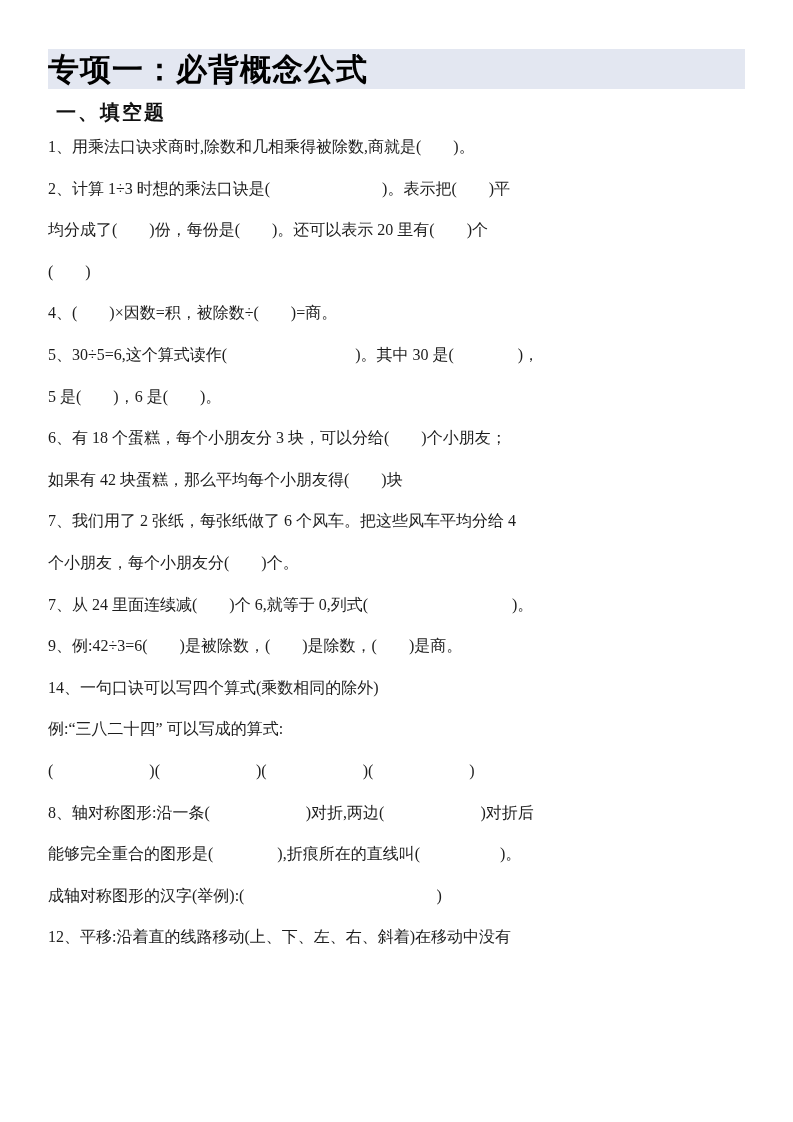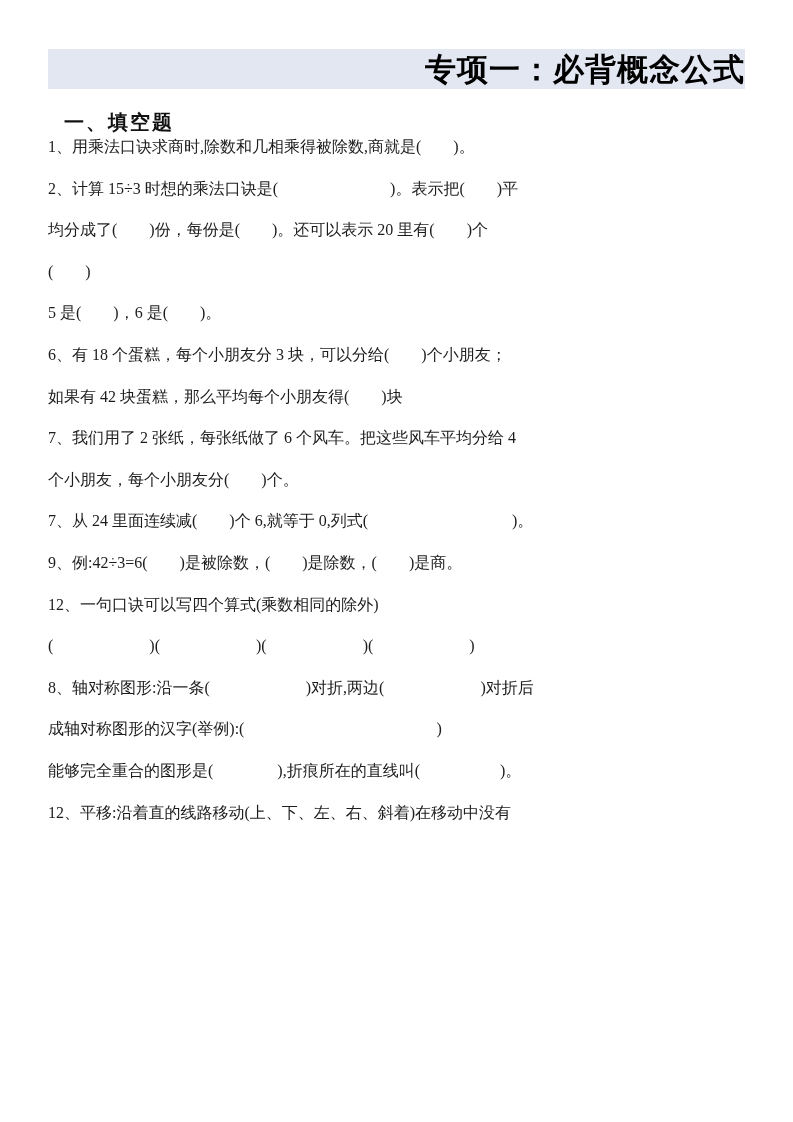--- a/index.html
+++ b/index.html
@@ -17,41 +17,41 @@
     font-family: "Liberation Serif", "DejaVu Serif", serif;
   }
   .banner {
     position: absolute;
     left: 48px;
     top: 49px;
     width: 697px;
     height: 40px;
     display: flex;
     align-items: center;
-    justify-content: flex-end;
+    justify-content: flex-start;
   }
   .title {
     margin: 0;
     font-size: 31px;
     font-weight: 900;
     letter-spacing: 1px;
     color: #000000;
     font-family: "Liberation Serif", "DejaVu Serif", serif;
     white-space: nowrap;
     line-height: 1;
   }
   .section-heading {
     position: absolute;
     left: 48px;
     top: 94px;
-    margin: 16px;
+    margin: 8px;
     font-size: 20px;
     font-weight: bold;
     color: #111111;
-    font-family: Liberation Sans, sans-serif;
+    font-family: Liberation Mono, monospace;
     letter-spacing: 2px;
     line-height: 1.2;
   }
   .content {
     position: absolute;
     left: 48px;
     top: 126px;
     width: 712px;
     font-size: 16px;
     line-height: 41.6px;
@@ -67,31 +67,34 @@
 <div class="page">
 
   <div class="banner" style="background: rgb(227, 231, 241);">
     <h1 class="title">专项一：必背概念公式</h1>
   </div>
 
   <h2 class="section-heading">一、填空题</h2>
 
   <div class="content">
     <div class="line">1、用乘法口诀求商时,除数和几相乘得被除数,商就是(　　)。</div>
-    <div class="line">2、计算 15÷3 时想的乘法口诀是(　　　　　　　)。表示把(　　)平</div>
+    <div class="line">2、计算 1÷3 时想的乘法口诀是(　　　　　　　)。表示把(　　)平</div>
     <div class="line">均分成了(　　)份，每份是(　　)。还可以表示 20 里有(　　)个</div>
     <div class="line">(　　)</div>
+    <div class="line">4、(　　)×因数=积，被除数÷(　　)=商。</div>
+    <div class="line">5、30÷5=6,这个算式读作(　　　　　　　　)。其中 30 是(　　　　)，</div>
     <div class="line">5 是(　　)，6 是(　　)。</div>
     <div class="line">6、有 18 个蛋糕，每个小朋友分 3 块，可以分给(　　)个小朋友；</div>
     <div class="line">如果有 42 块蛋糕，那么平均每个小朋友得(　　)块</div>
     <div class="line">7、我们用了 2 张纸，每张纸做了 6 个风车。把这些风车平均分给 4</div>
     <div class="line">个小朋友，每个小朋友分(　　)个。</div>
     <div class="line">7、从 24 里面连续减(　　)个 6,就等于 0,列式(　　　　　　　　　)。</div>
     <div class="line">9、例:42÷3=6(　　)是被除数，(　　)是除数，(　　)是商。</div>
-    <div class="line">12、一句口诀可以写四个算式(乘数相同的除外)</div>
+    <div class="line">14、一句口诀可以写四个算式(乘数相同的除外)</div>
+    <div class="line">例:“三八二十四” 可以写成的算式:</div>
     <div class="line">(　　　　　　)(　　　　　　)(　　　　　　)(　　　　　　)</div>
     <div class="line">8、轴对称图形:沿一条(　　　　　　)对折,两边(　　　　　　)对折后</div>
+    <div class="line">能够完全重合的图形是(　　　　),折痕所在的直线叫(　　　　　)。</div>
     <div class="line">成轴对称图形的汉字(举例):(　　　　　　　　　　　　)</div>
-    <div class="line">能够完全重合的图形是(　　　　),折痕所在的直线叫(　　　　　)。</div>
     <div class="line">12、平移:沿着直的线路移动(上、下、左、右、斜着)在移动中没有</div>
   </div>
 
 </div>
 
 </body></html>

